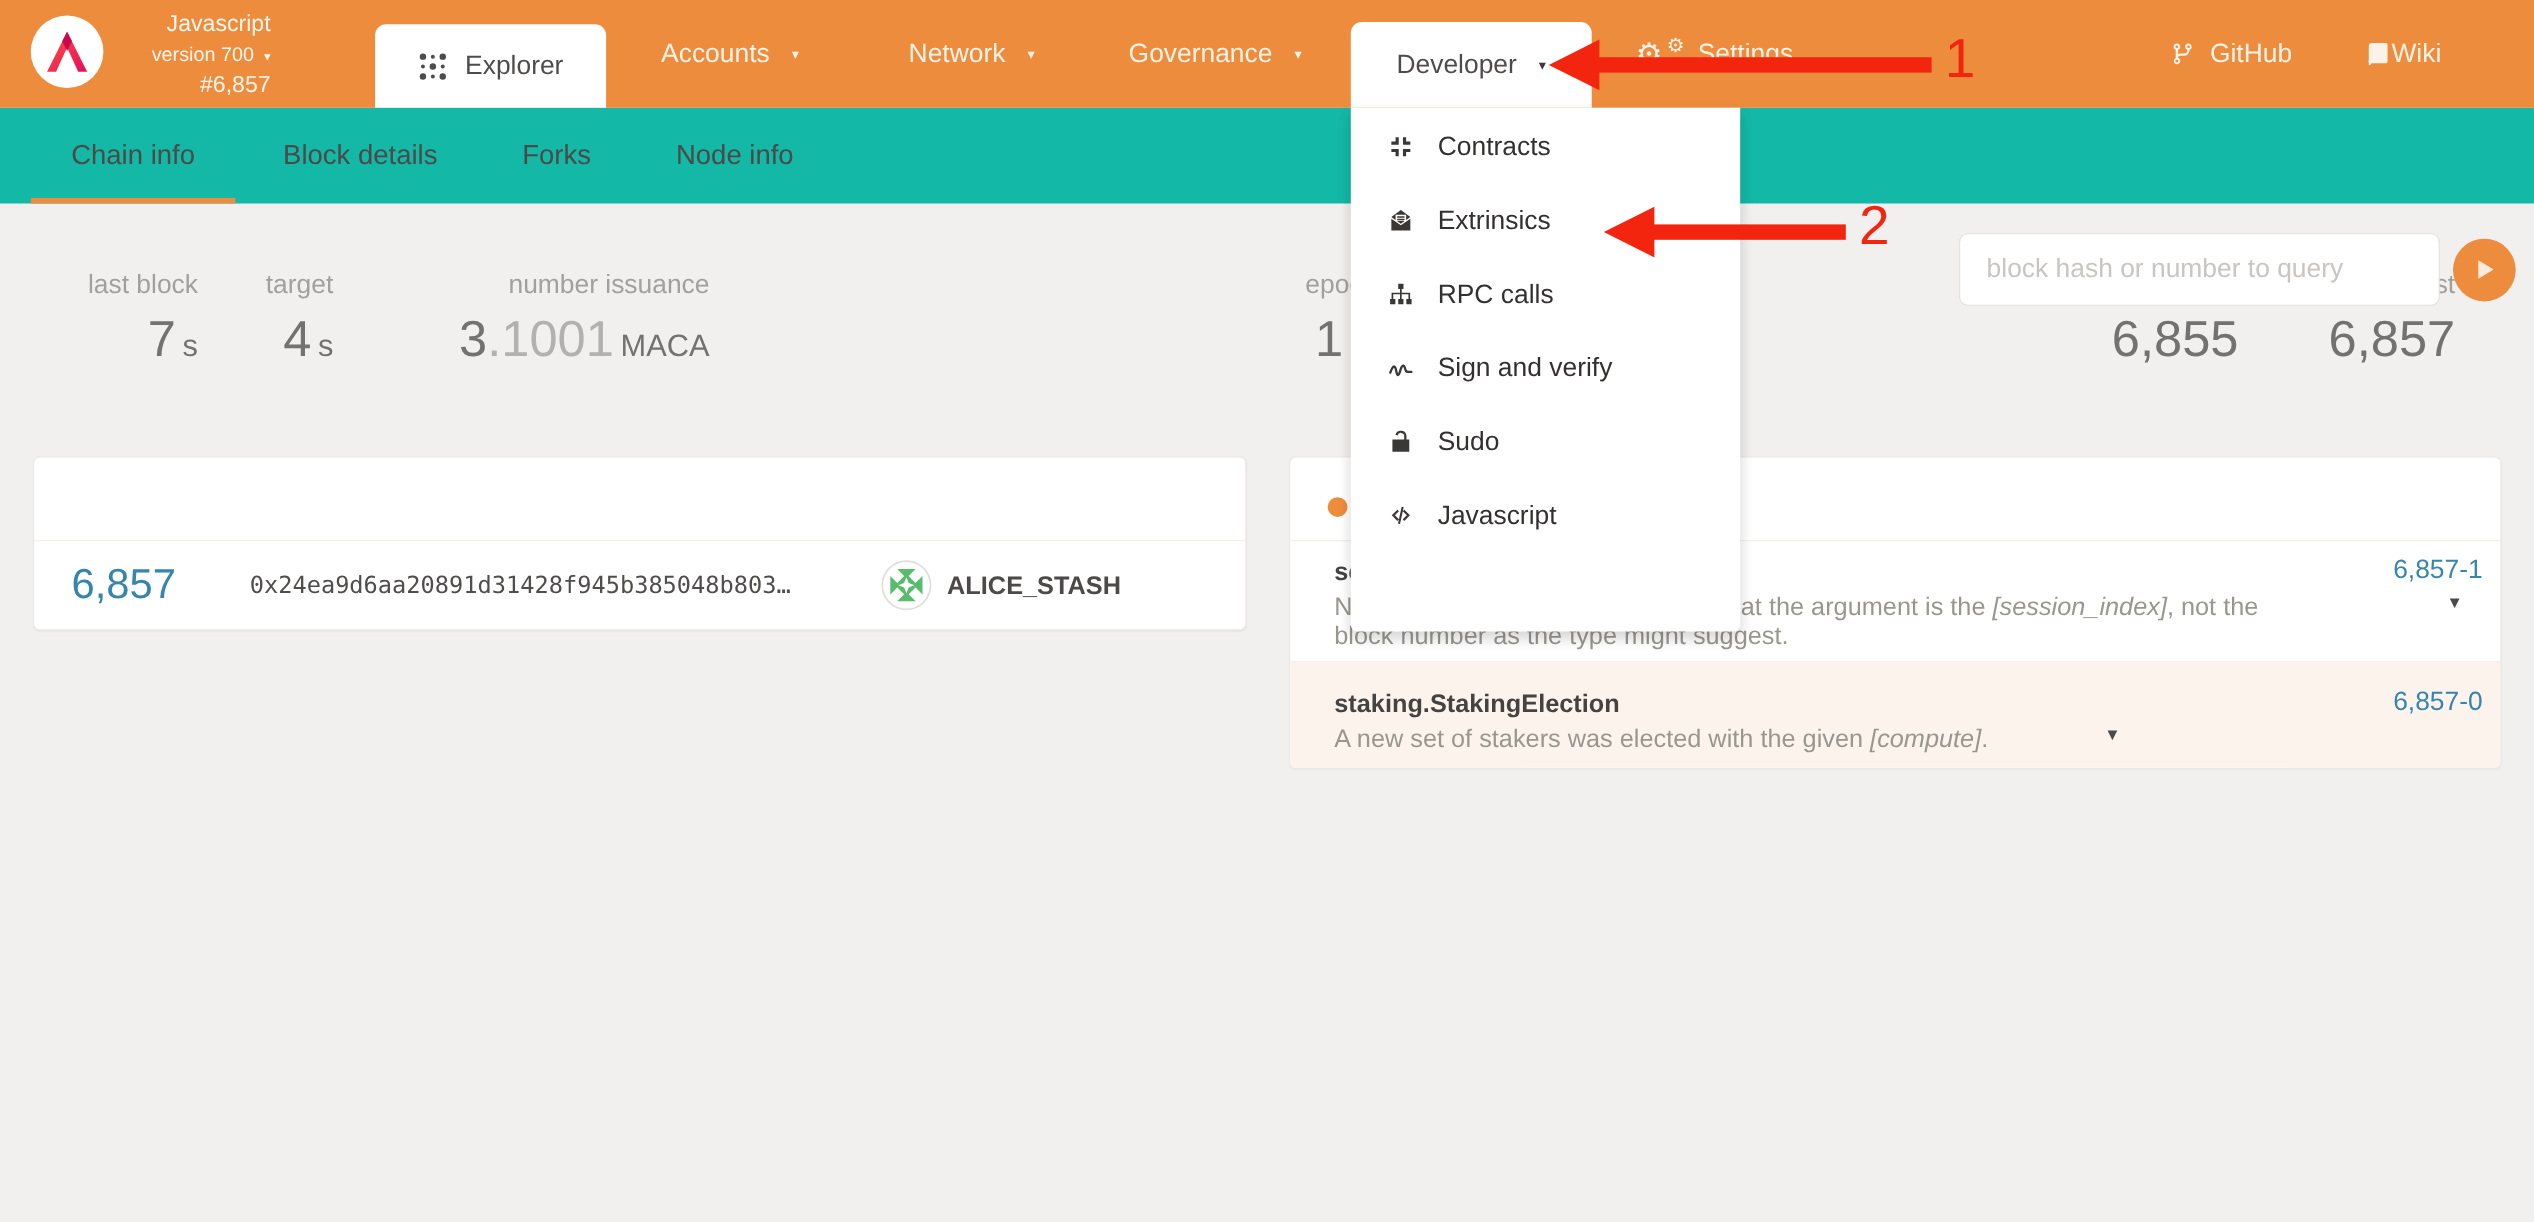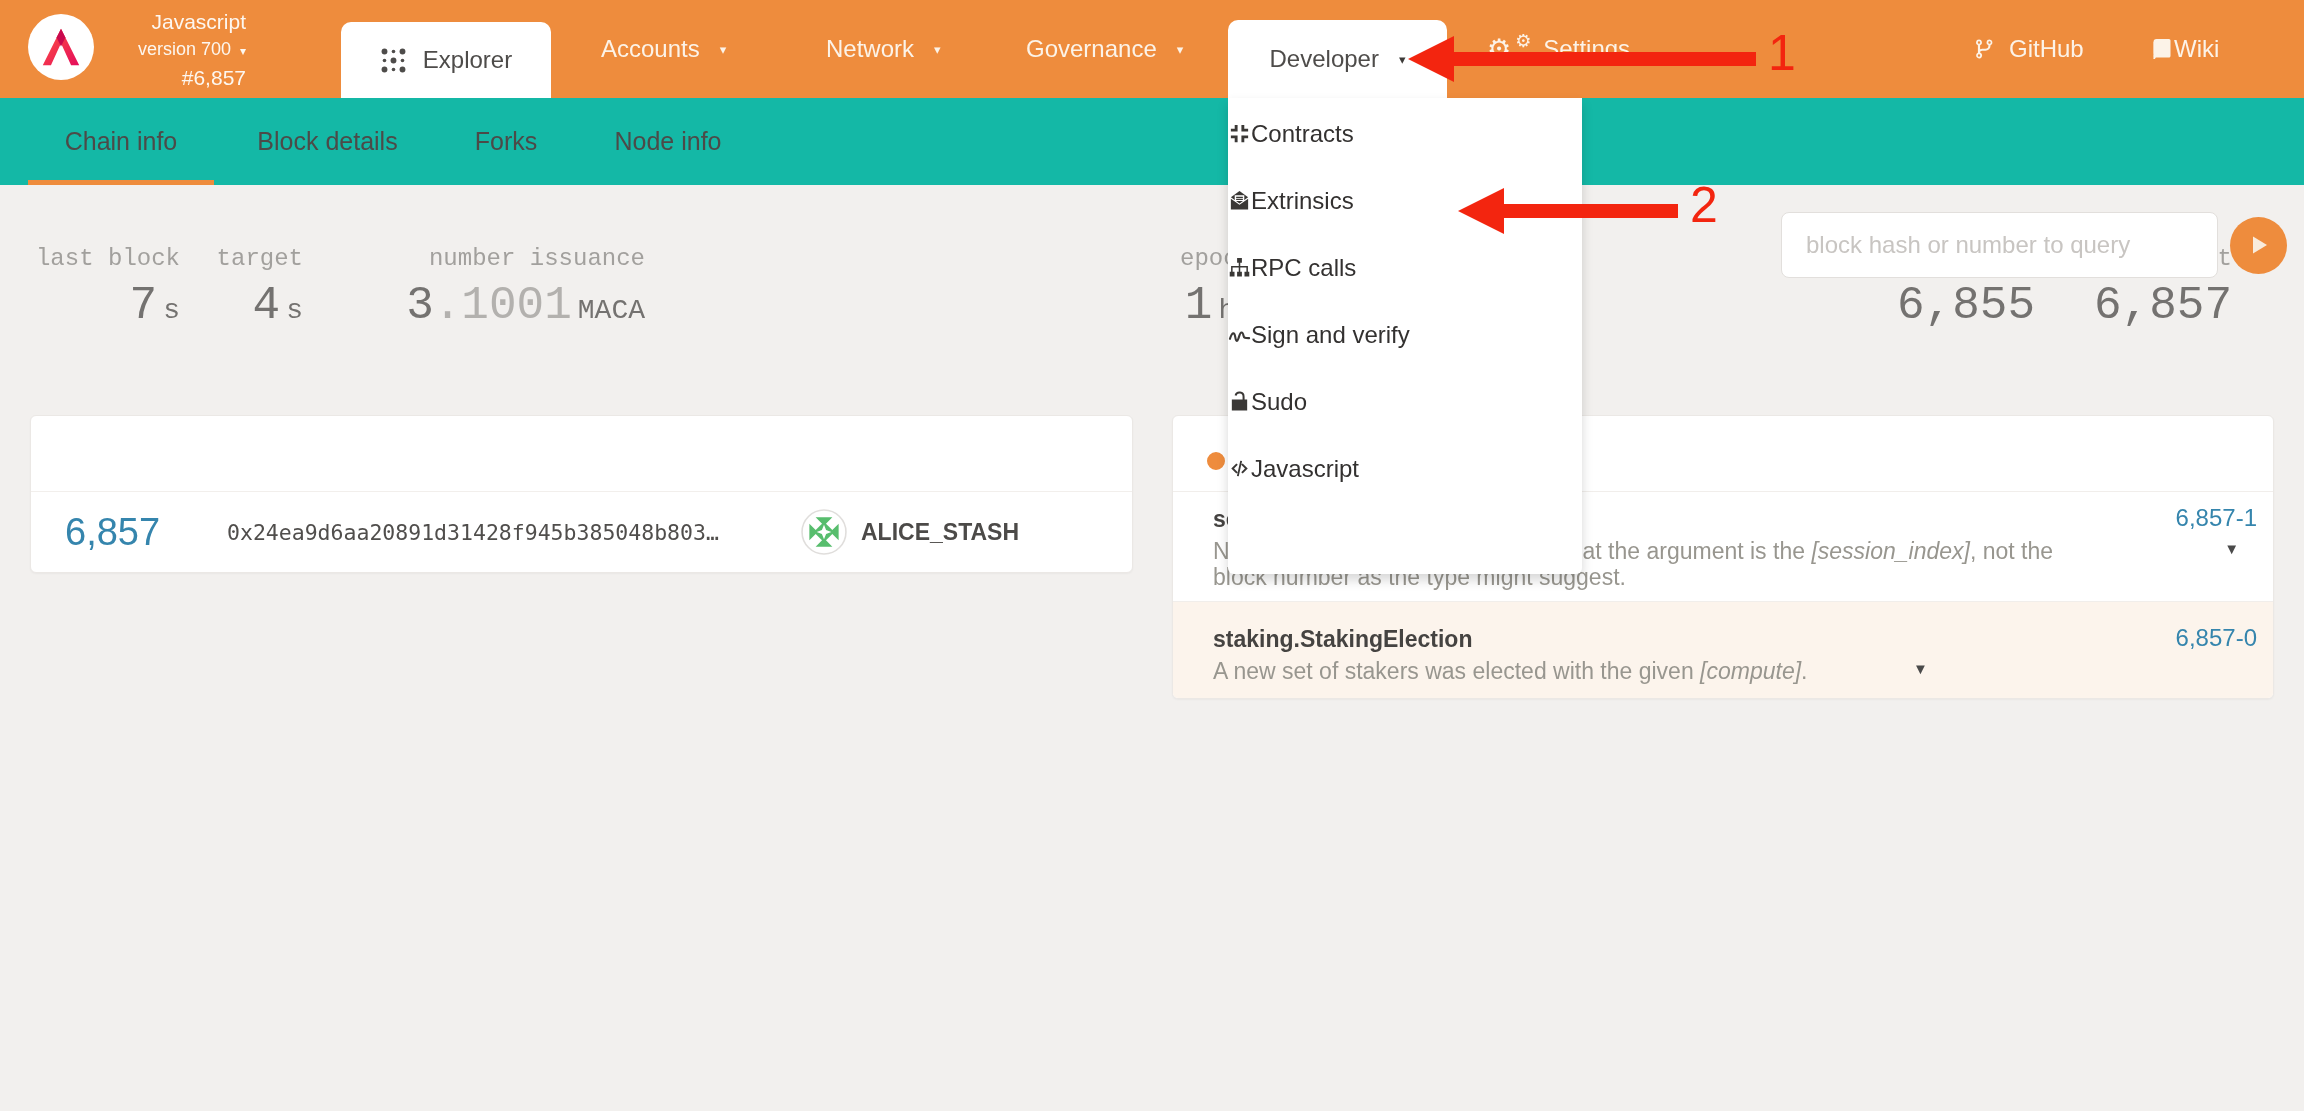--- a/index.html
+++ b/index.html
@@ -48,21 +48,21 @@
   .search { position:absolute; left:1781px; top:114px; display:flex; align-items:center; }
   .search input { width:437px; height:66px; border:1px solid #e2dfdc; border-radius:8px;
                   font-size:24px; padding:0 24px; color:#555; outline:none;
                   font-family:"Liberation Sans", sans-serif; }
   .search input::placeholder { color:#c8c5c2; }
   .search-btn { width:57px; height:57px; border-radius:50%; background:#ee8c3d; border:none; margin-left:12px;
                 display:flex; align-items:center; justify-content:center; cursor:pointer; }
 
   
   .stats { position:absolute; left:0; top:185px; width:2304px; height:230px; }
-  .stat { position:absolute; top:60px; text-align:right;font-family:Liberation Mono, monospace; }
+  .stat { position:absolute; top:60px; text-align:right; }
   .stat .lbl { font-size:24px; color:#a2a09d; margin-bottom:8px; }
   .stat .val { font-size:46px; color:#747270; font-weight:300; white-space:nowrap; }
   .stat .dim { color:#b3b1ae; }
   .stat .unit { font-size:28px; margin-left:6px; }
   .st-0 { left:20px;   width:160px; }
   .st-1 { left:203px;  width:100px; }
   .st-2 { left:345px;  width:300px; }
   .st-3 { left:1072px; width:180px; }
   .st-4 { left:1875px; width:160px; }
   .st-5 { left:2072px; width:160px; }
@@ -94,21 +94,21 @@
   .ev-d1 { top:46px; } .ev-d2 { top:72px; }
   .ev-row1 .ev-chev { right:34px; top:48px; }
   .ev-row2 .ev-name { top:24px; } .ev-row2 .ev-link { top:22px; }
   .ev-row2 .ev-desc { top:56px; }
   .ev-row2 .ev-chev { left:740px; top:58px; }
 
   
   .dev-menu { position:absolute; left:1228px; top:98px; width:354px; height:476px; background:#fff;
               border-radius:0 0 6px 6px; box-shadow:0 6px 12px rgba(0,0,0,.16); z-index:40; padding-top:2px; }
   .dev-menu ul { list-style:none; }
-  .dev-menu li { height:67px; display:flex; align-items:center; 
+  .dev-menu li { height:67px; display:flex; align-items:center; padding-left:34px; gap:22px;
                  font-size:24px; color:#333130; cursor:pointer; }
   .mi { width:23px; height:23px; fill:#3a3836; flex:0 0 auto; }
   .mi.stroke { fill:none; stroke:#3a3836; stroke-width:2.2; stroke-linecap:round; }
 
   
   .ann { position:absolute; z-index:60; }
   .arrow-head { width:0; height:0; border-top:23px solid transparent; border-bottom:23px solid transparent;
                 border-right:46px solid #f3250f; }
   .arrow-shaft { background:#f3250f; height:14px; }
   .ann-label { color:#f3250f; font-size:50px; }

